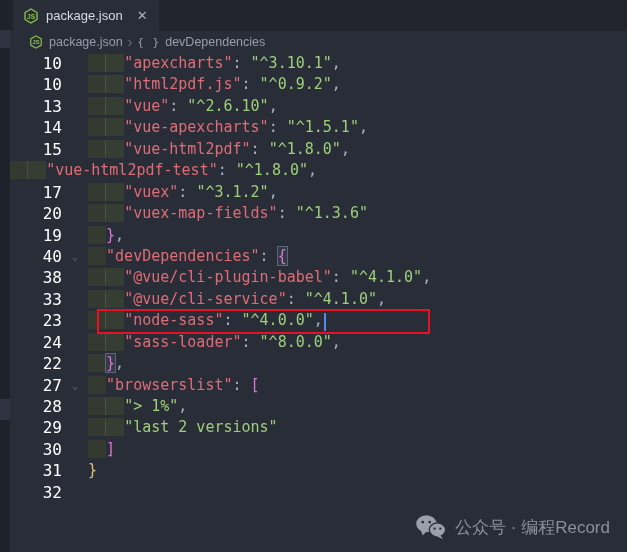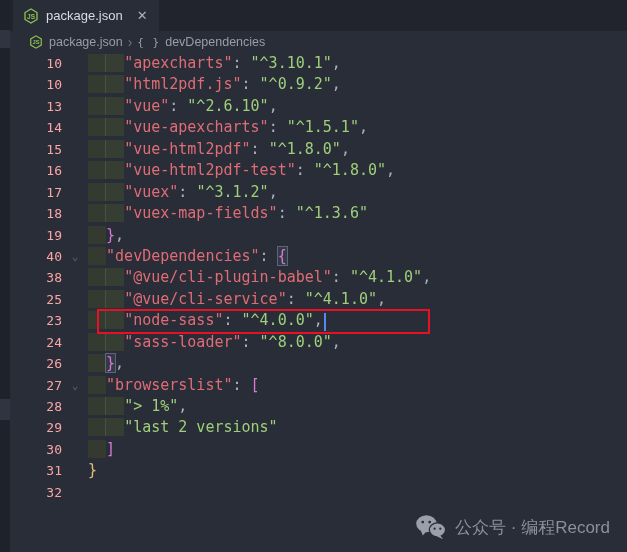--- a/index.html
+++ b/index.html
@@ -23,21 +23,21 @@
   
   .breadcrumb{position:absolute;left:10px;top:31px;width:617px;height:22px;background:#282d38;display:flex;align-items:center;padding-left:19px;box-sizing:border-box;z-index:4;}
   .crumb{color:#969eab;font-size:12.5px;}
   .crumb-sep{color:#6e7683;font-size:14px;margin:0 5px;line-height:1;}
   .crumb-sym{color:#969eab;font-size:11px;letter-spacing:1px;margin-right:5px;font-family:"DejaVu Sans Mono",monospace;}
 
   
   .editor{position:absolute;left:10px;top:53px;width:617px;height:499px;z-index:1;}
   .line{display:flex;height:21.45px;line-height:21.45px;font-family:"DejaVu Sans Mono",monospace;font-size:15px;position:relative;white-space:pre;}
   .gutter{width:78px;flex:0 0 78px;display:flex;}
-  .lnum{width:52px;text-align:right;color:#fca5a5;font-size:13px;letter-spacing:0;}
+  .lnum{width:52px;text-align:right;color:#ffffff;font-size:16px;letter-spacing:0;}
   .fold{width:26px;text-align:center;color:#5f6772;font-size:11px;line-height:21.45px;}
   .code{flex:1;}
   .i1{background:#343a2f;}
   .i2{background:#363d33;border-left:1px solid rgba(160,170,150,0.18);margin-left:-1px;}
   .tk-key{color:#e06c75;}
   .tk-str{color:#9fcf7a;}
   .tk-pun{color:#abb2bf;}
   .tk-br1{color:#e5c07b;}
   .tk-br2{color:#d678d6;}
   .matched{outline:1px solid #5c6678;background:rgba(92,102,120,0.22);}
@@ -82,30 +82,30 @@
   <span class="crumb">devDependencies</span>
 </div>
 
 <div class="editor">
   <div id="editor-lines">
       <div class="line"><div class="gutter"><span class="lnum">10</span><span class="fold"></span></div><span class="code"><span class="i1">  </span><span class="i2">  </span><span class="tk-key">"apexcharts"</span><span class="tk-pun">: </span><span class="tk-str">"^3.10.1"</span><span class="tk-pun">,</span></span></div>
       <div class="line"><div class="gutter"><span class="lnum">10</span><span class="fold"></span></div><span class="code"><span class="i1">  </span><span class="i2">  </span><span class="tk-key">"html2pdf.js"</span><span class="tk-pun">: </span><span class="tk-str">"^0.9.2"</span><span class="tk-pun">,</span></span></div>
       <div class="line"><div class="gutter"><span class="lnum">13</span><span class="fold"></span></div><span class="code"><span class="i1">  </span><span class="i2">  </span><span class="tk-key">"vue"</span><span class="tk-pun">: </span><span class="tk-str">"^2.6.10"</span><span class="tk-pun">,</span></span></div>
       <div class="line"><div class="gutter"><span class="lnum">14</span><span class="fold"></span></div><span class="code"><span class="i1">  </span><span class="i2">  </span><span class="tk-key">"vue-apexcharts"</span><span class="tk-pun">: </span><span class="tk-str">"^1.5.1"</span><span class="tk-pun">,</span></span></div>
       <div class="line"><div class="gutter"><span class="lnum">15</span><span class="fold"></span></div><span class="code"><span class="i1">  </span><span class="i2">  </span><span class="tk-key">"vue-html2pdf"</span><span class="tk-pun">: </span><span class="tk-str">"^1.8.0"</span><span class="tk-pun">,</span></span></div>
-      <div class="line"><div class="gutter"><span class="lnum">16</span><span class="fold"></span></div><span class="code"><span class="i1">  </span><span class="i2">  </span><span class="tk-key">"vue-html2pdf-test"</span><span class="tk-pun">: </span><span class="tk-str">"^1.8.0"</span><span class="tk-pun">,</span></span></div>
+      <div class="line"><span class="code"><span class="i1">  </span><span class="i2">  </span><span class="tk-key">"vue-html2pdf-test"</span><span class="tk-pun">: </span><span class="tk-str">"^1.8.0"</span><span class="tk-pun">,</span></span></div>
       <div class="line"><div class="gutter"><span class="lnum">17</span><span class="fold"></span></div><span class="code"><span class="i1">  </span><span class="i2">  </span><span class="tk-key">"vuex"</span><span class="tk-pun">: </span><span class="tk-str">"^3.1.2"</span><span class="tk-pun">,</span></span></div>
-      <div class="line"><div class="gutter"><span class="lnum">18</span><span class="fold"></span></div><span class="code"><span class="i1">  </span><span class="i2">  </span><span class="tk-key">"vuex-map-fields"</span><span class="tk-pun">: </span><span class="tk-str">"^1.3.6"</span></span></div>
+      <div class="line"><div class="gutter"><span class="lnum">20</span><span class="fold"></span></div><span class="code"><span class="i1">  </span><span class="i2">  </span><span class="tk-key">"vuex-map-fields"</span><span class="tk-pun">: </span><span class="tk-str">"^1.3.6"</span></span></div>
       <div class="line"><div class="gutter"><span class="lnum">19</span><span class="fold"></span></div><span class="code"><span class="i1">  </span><span class="tk-br2">}</span><span class="tk-pun">,</span></span></div>
       <div class="line"><div class="gutter"><span class="lnum">40</span><span class="fold">⌄</span></div><span class="code"><span class="i1">  </span><span class="tk-key">"devDependencies"</span><span class="tk-pun">: </span><span class="tk-br2 matched">{</span></span></div>
       <div class="line"><div class="gutter"><span class="lnum">38</span><span class="fold"></span></div><span class="code"><span class="i1">  </span><span class="i2">  </span><span class="tk-key">"@vue/cli-plugin-babel"</span><span class="tk-pun">: </span><span class="tk-str">"^4.1.0"</span><span class="tk-pun">,</span></span></div>
-      <div class="line"><div class="gutter"><span class="lnum">25</span><span class="fold"></span></div><span class="code"><span class="i1">  </span><span class="i2">  </span><span class="tk-key">"@vue/cli-service"</span><span class="tk-pun">: </span><span class="tk-str">"^4.1.0"</span><span class="tk-pun">,</span></span></div>
+      <div class="line"><div class="gutter"><span class="lnum">33</span><span class="fold"></span></div><span class="code"><span class="i1">  </span><span class="i2">  </span><span class="tk-key">"@vue/cli-service"</span><span class="tk-pun">: </span><span class="tk-str">"^4.1.0"</span><span class="tk-pun">,</span></span></div>
       <div class="line"><div class="gutter"><span class="lnum">23</span><span class="fold"></span></div><span class="code"><span class="i1">  </span><span class="i2">  </span><span class="tk-key">"node-sass"</span><span class="tk-pun">: </span><span class="tk-str">"^4.0.0"</span><span class="tk-pun">,</span><span class="cursor"></span></span><div class="red-box"></div></div>
       <div class="line"><div class="gutter"><span class="lnum">24</span><span class="fold"></span></div><span class="code"><span class="i1">  </span><span class="i2">  </span><span class="tk-key">"sass-loader"</span><span class="tk-pun">: </span><span class="tk-str">"^8.0.0"</span><span class="tk-pun">,</span></span></div>
-      <div class="line"><div class="gutter"><span class="lnum">26</span><span class="fold"></span></div><span class="code"><span class="i1">  </span><span class="tk-br2 matched">}</span><span class="tk-pun">,</span></span></div>
+      <div class="line"><div class="gutter"><span class="lnum">22</span><span class="fold"></span></div><span class="code"><span class="i1">  </span><span class="tk-br2 matched">}</span><span class="tk-pun">,</span></span></div>
       <div class="line"><div class="gutter"><span class="lnum">27</span><span class="fold">⌄</span></div><span class="code"><span class="i1">  </span><span class="tk-key">"browserslist"</span><span class="tk-pun">: </span><span class="tk-br2">[</span></span></div>
       <div class="line"><div class="gutter"><span class="lnum">28</span><span class="fold"></span></div><span class="code"><span class="i1">  </span><span class="i2">  </span><span class="tk-str">"&gt; 1%"</span><span class="tk-pun">,</span></span></div>
       <div class="line"><div class="gutter"><span class="lnum">29</span><span class="fold"></span></div><span class="code"><span class="i1">  </span><span class="i2">  </span><span class="tk-str">"last 2 versions"</span></span></div>
       <div class="line"><div class="gutter"><span class="lnum">30</span><span class="fold"></span></div><span class="code"><span class="i1">  </span><span class="tk-br2">]</span></span></div>
       <div class="line"><div class="gutter"><span class="lnum">31</span><span class="fold"></span></div><span class="code"><span class="tk-br1">}</span></span></div>
       <div class="line"><div class="gutter"><span class="lnum">32</span><span class="fold"></span></div><span class="code"></span></div>
     </div>
 </div>
 
 <div class="watermark">

